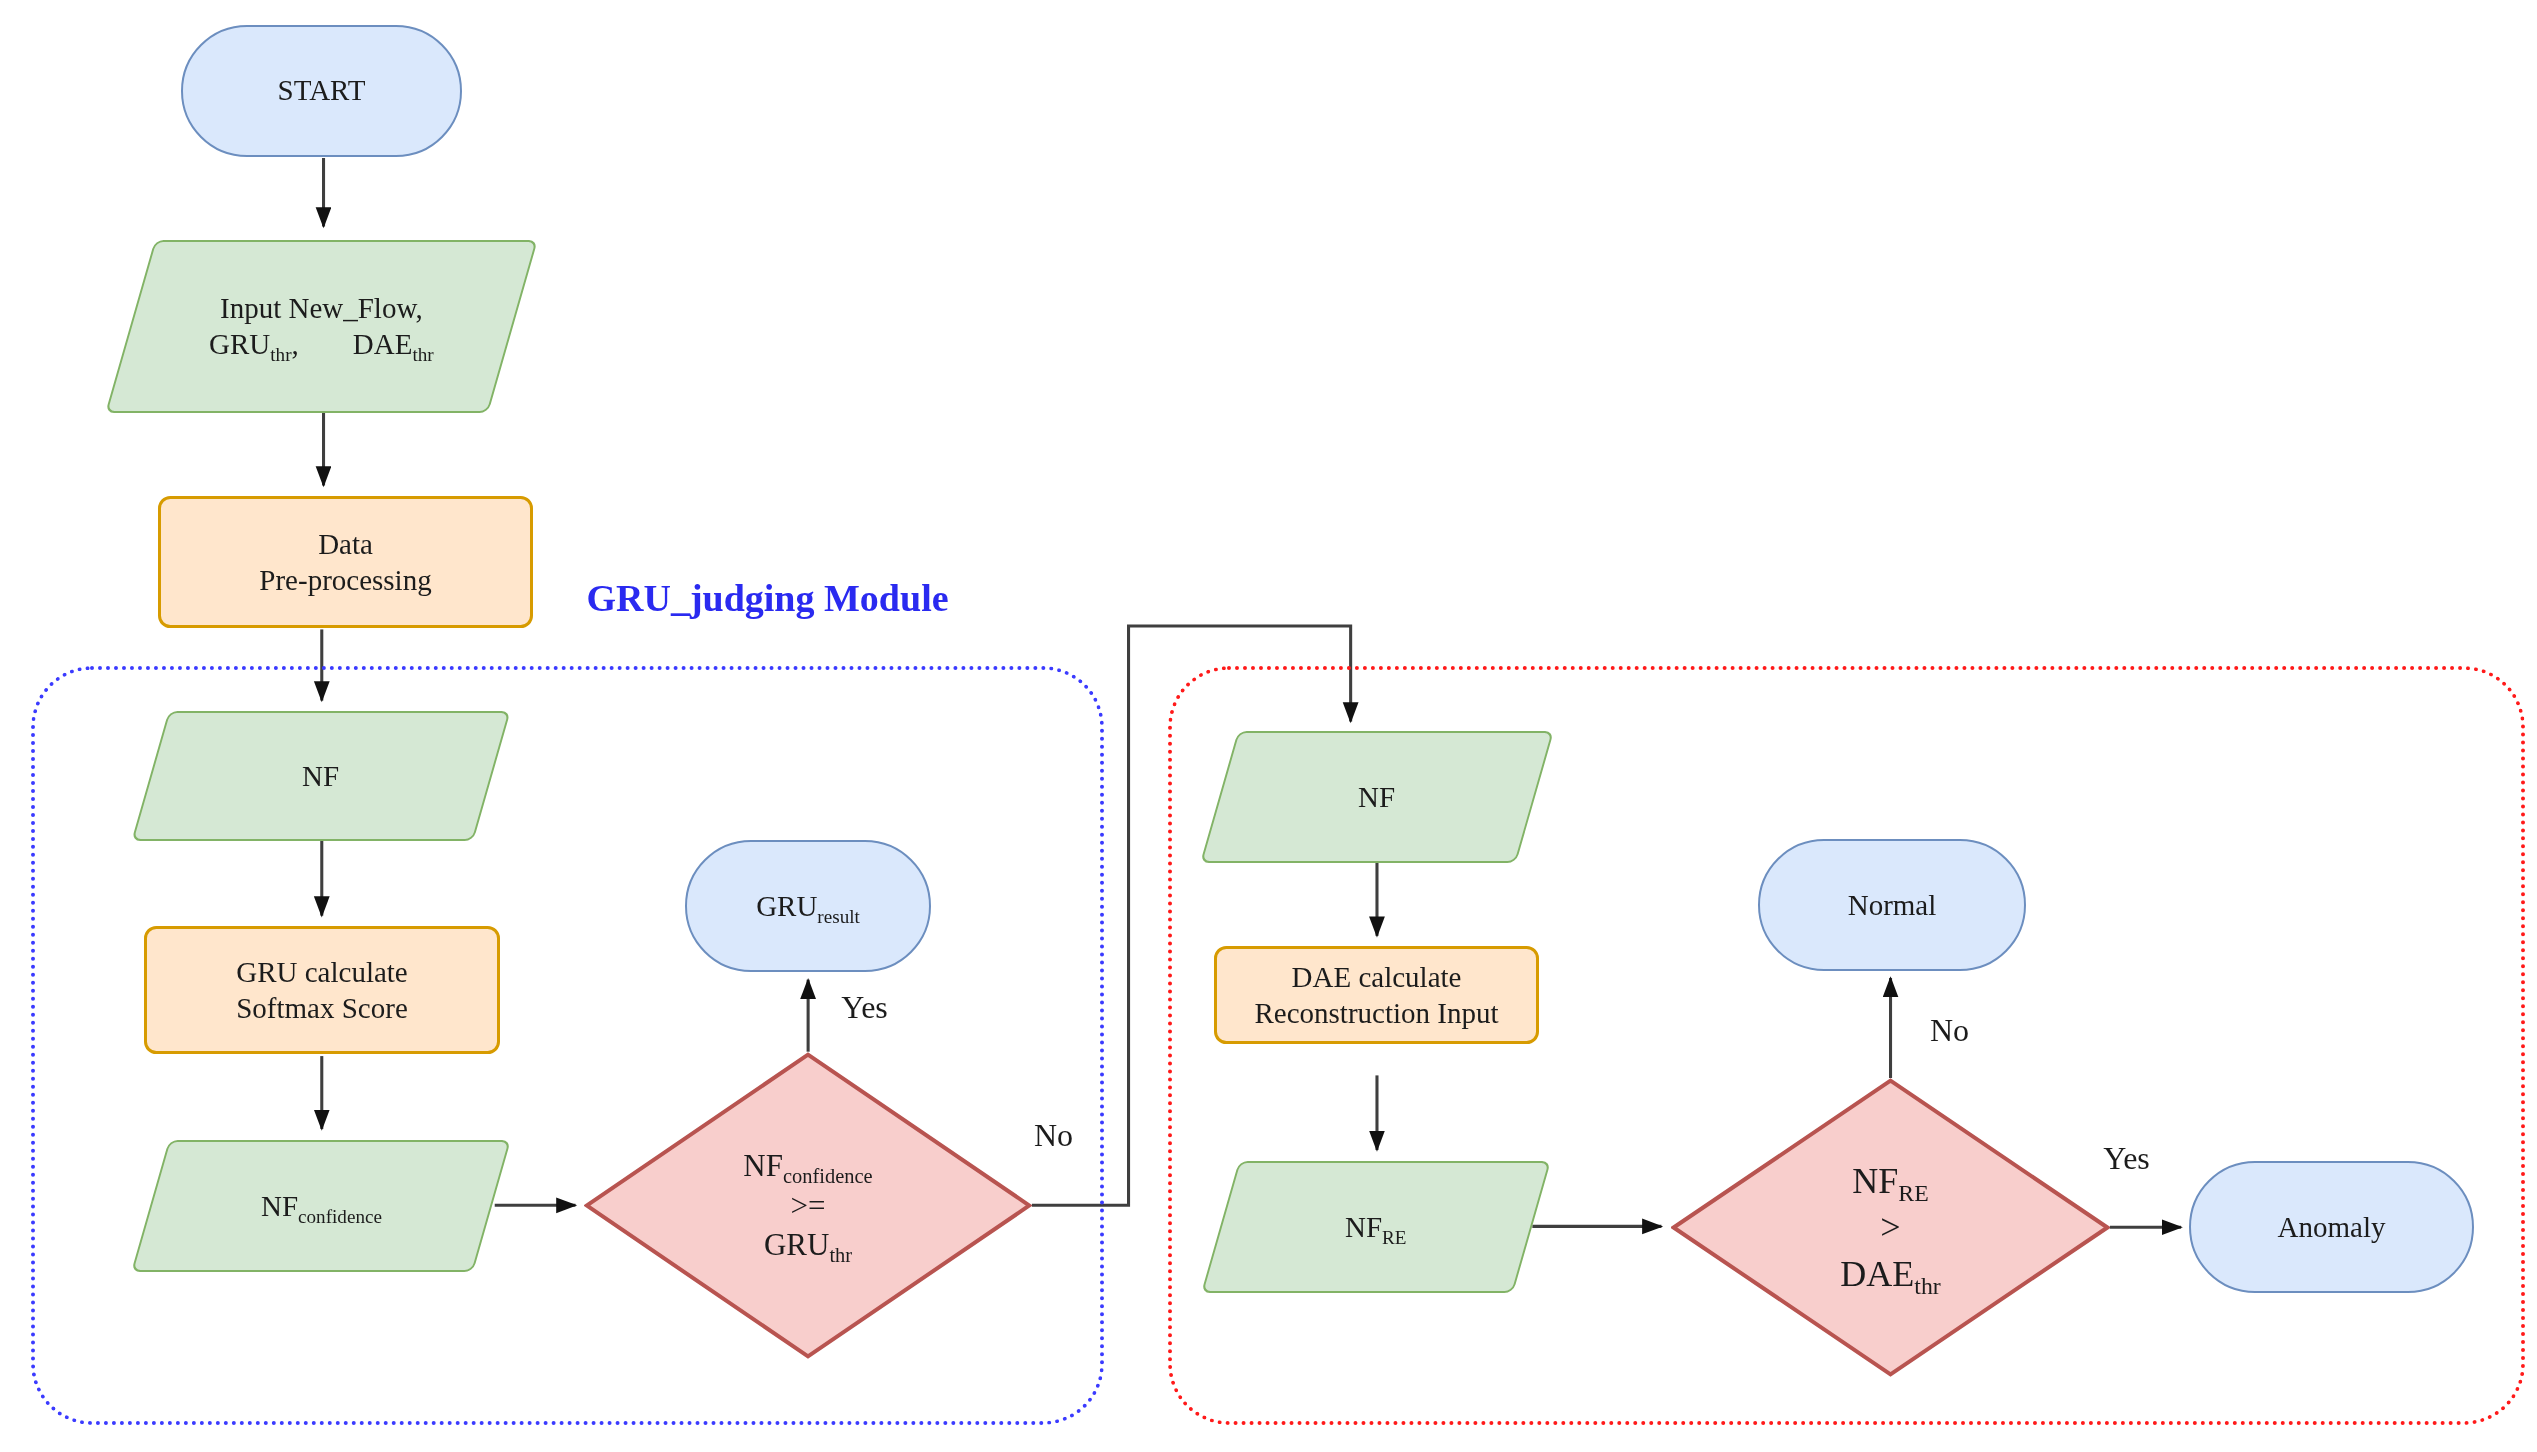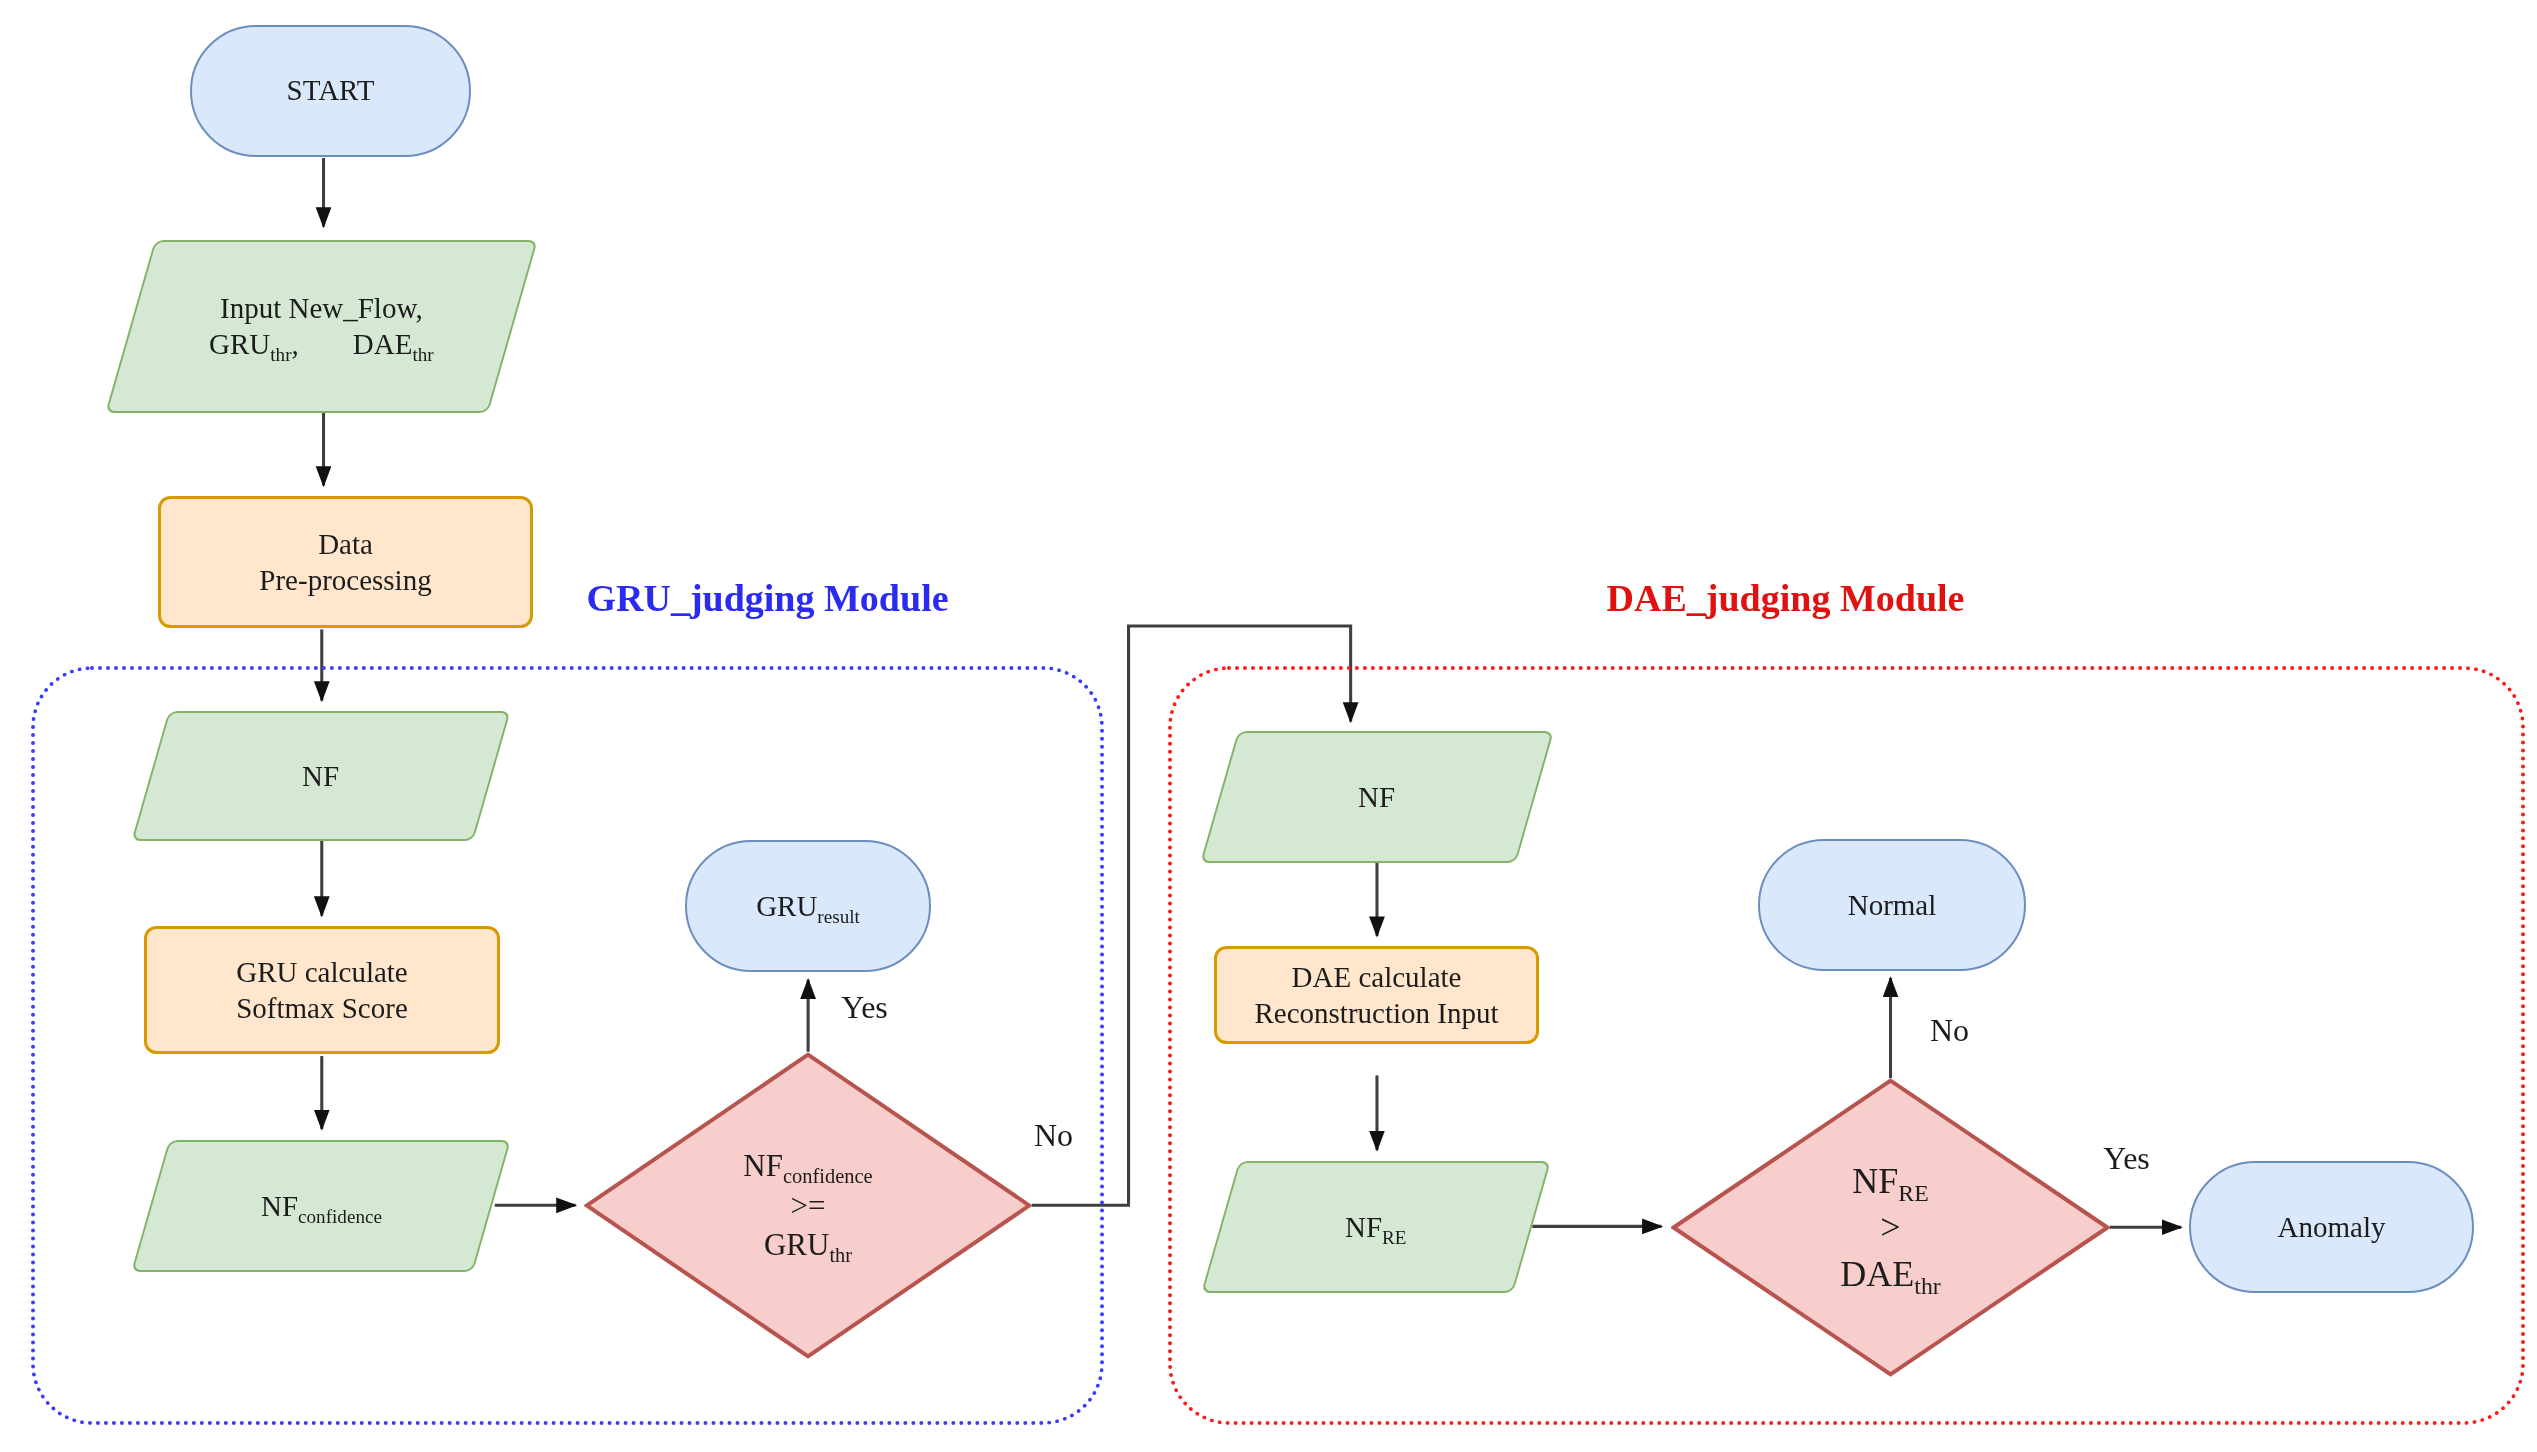--- a/index.html
+++ b/index.html
@@ -97,23 +97,22 @@
       <path d="M1745 1397 L1892 1397" marker-end="url(#arrow)"></path>
       <path d="M2153 1228 L2153 1114" marker-end="url(#arrow)"></path>
       <path d="M2403 1398 L2484 1398" marker-end="url(#arrow)"></path>
     </g>
   </svg>
 
   <div class="module gru" style="left:31px;top:666px;width:1073px;height:759px;"></div>
   <div class="module dae" style="left:1168px;top:666px;width:1357px;height:759px;"></div>
 
   <div class="module-label gru" style="left:504px;top:576px;width:527px;">GRU_judging Module</div>
-  <div class="module-label dae" style="left:1522px;top:576px;width:527px;">DAE_judging Module</div>
-
-  <div class="node terminal" style="left:190px;top:24.6px;width:281px;height:132px;">
+
+  <div class="node terminal" style="left:181px;top:24.6px;width:281px;height:132px;">
     <span>START</span>
   </div>
 
   <div class="node io" style="left:130px;top:240px;width:383px;height:173px;">
     <div class="inner">
       <span>Input New_Flow,</span><br>
       <span>GRU</span><sub>thr</sub><span>,</span><span class="gap"></span><span>DAE</span><sub>thr</sub>
     </div>
   </div>
 

